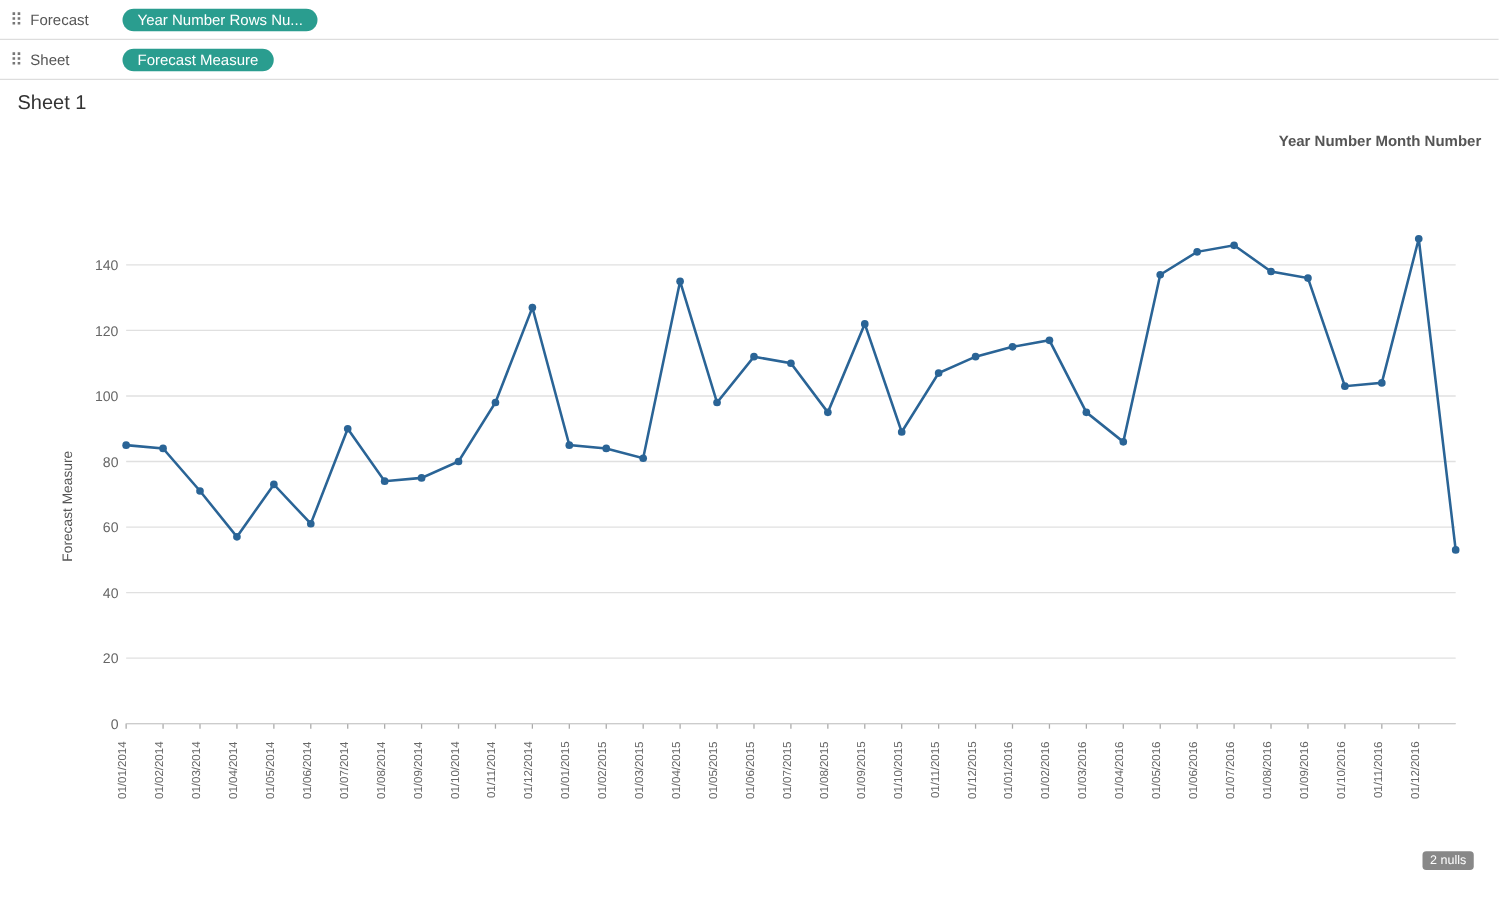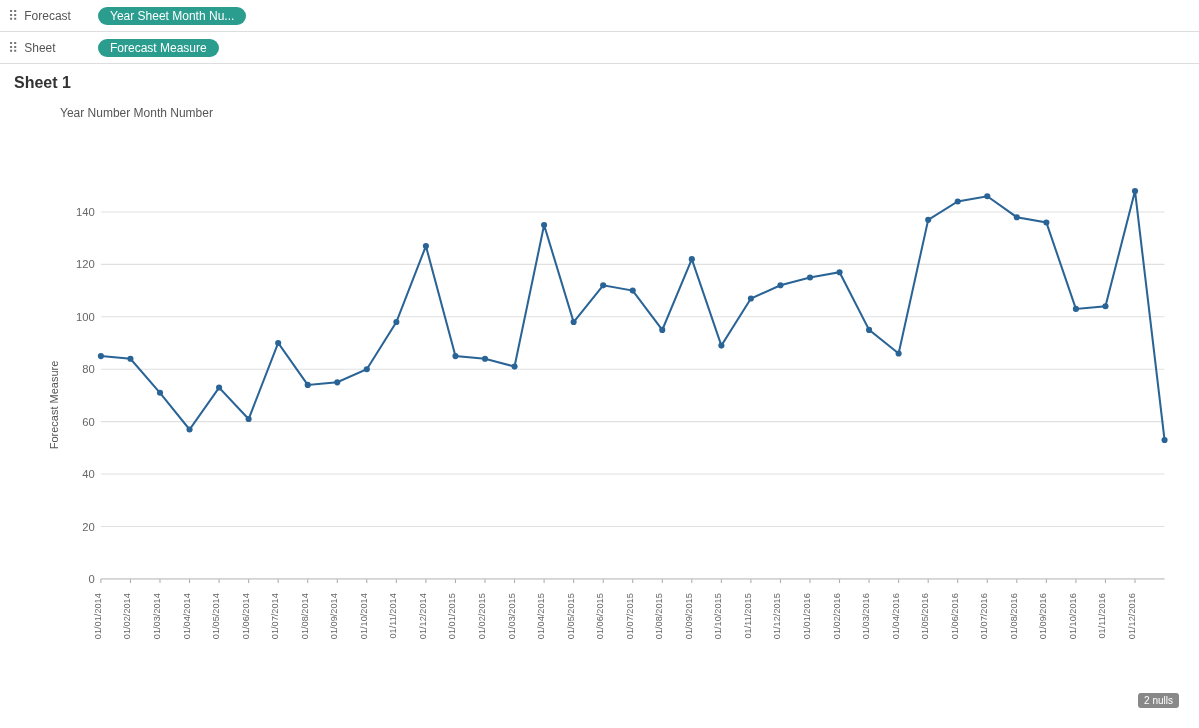--- a/index.html
+++ b/index.html
@@ -30,33 +30,34 @@
       color: #fff;
       border-radius: 12px;
       padding: 2px 12px;
       font-size: 12px;
       font-weight: 500;
       cursor: pointer;
     }
     .sheet-title {
       padding: 10px 14px 4px 14px;
       font-size: 16px;
-      font-weight: bold;
+      font-weight: normal;
       color: #333;
     }
     .chart-area {
       position: relative;
       padding: 10px 14px 60px 60px;
       height: calc(728px - 70px);
     }
     .chart-title {
-      text-align: left;
+      text-align: right;
       font-size: 12px;
       color: #555;
       margin-bottom: 6px;
+      font-weight: bold;
     }
     .chart-container {
       position: relative;
       width: 100%;
       height: calc(100% - 30px);
     }
     .y-axis-label {
       position: absolute;
       left: -50px;
       top: 50%;
@@ -66,38 +67,38 @@
       white-space: nowrap;
     }
     svg.chart-svg {
       width: 100%;
       height: 100%;
       overflow: visible;
     }
     .null-badge {
       position: absolute;
       right: 20px;
-      bottom: 46px;
+      bottom: 58px;
       background: #888;
       color: #fff;
       font-size: 10px;
       padding: 2px 6px;
       border-radius: 3px;
       text-align: right;
     }
   </style>
 </head>
 <body>
 
 <div class="toolbar-row">
   <div class="toolbar-label">
     <span class="icon">⠿</span>
     <span>Forecast</span>
   </div>
-  <div class="pill">Year Sheet Month Nu...</div>
+  <div class="pill">Year Number Rows Nu...</div>
 </div>
 
 <div class="toolbar-row">
   <div class="toolbar-label">
     <span class="icon">⠿</span>
     <span>Sheet</span>
   </div>
   <div class="pill">Forecast Measure</div>
 </div>
 

